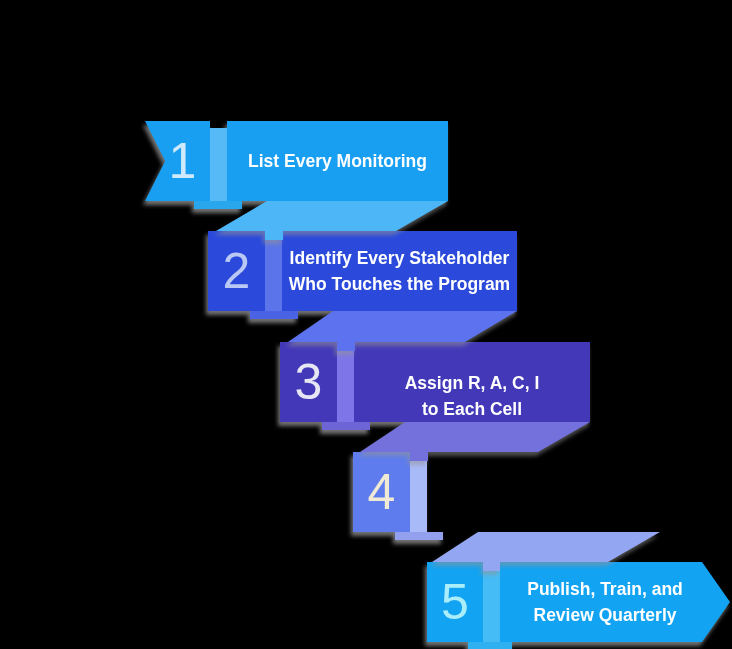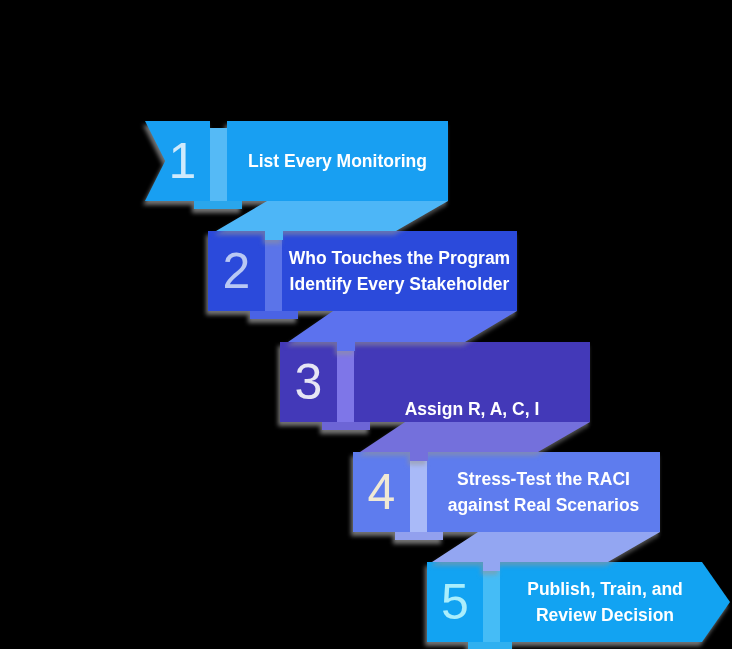--- a/index.html
+++ b/index.html
@@ -79,70 +79,67 @@
     </div>
   </div>
 
   <div class="layer step s2" style="--banner: #2b4adb; --strip: #5b74e9; --foot: #4a63e4; --fold: #5c72ee; --numcol: #b9c8f4;">
     <div class="banner-group">
       <div class="numbox">
         <span class="num">2</span>
       </div>
       <div class="strip"></div>
       <div class="textbox">
+        <div class="tline">Identify Every Stakeholder</div>
         <div class="tline">Who Touches the Program</div>
-        <div class="tline">Identify Every Stakeholder</div>
       </div>
       <div class="footing"></div>
     </div>
     <div class="fold-wrap">
       <div class="fold-shape f2"></div>
     </div>
   </div>
 
   <div class="layer step s3" style="--banner: #4339b8; --strip: #7e76e8; --foot: #6d65d6; --fold: #7470dc; --numcol: #e6e6f4;">
     <div class="banner-group">
       <div class="numbox">
         <span class="num">3</span>
       </div>
       <div class="strip"></div>
       <div class="textbox">
         <div class="tline">Assign R, A, C, I</div>
+        <div class="tline">to Each Cell</div>
       </div>
       <div class="footing"></div>
     </div>
     <div class="fold-wrap">
       <div class="fold-shape f3"></div>
     </div>
   </div>
 
   <div class="layer step s4" style="--banner: #5e7cee; --strip: #a9baf8; --foot: #92a0ee; --fold: #93a6f2; --numcol: #f0e9d4;">
     <div class="banner-group">
       <div class="numbox">
         <span class="num">4</span>
       </div>
       <div class="strip"></div>
-      <div class="textbox">
-        <div class="tline">Stress-Test the RACI</div>
-        <div class="tline">against Real Scenarios</div>
-      </div>
       <div class="footing"></div>
     </div>
     <div class="fold-wrap">
       <div class="fold-shape f4"></div>
     </div>
   </div>
 
   <div class="layer step s5" style="--banner: #12a3f2; --strip: #45bcf6; --foot: #2fb0f0; --fold: #45bcf6; --numcol: #aaeefc;">
     <div class="banner-group">
       <div class="numbox">
         <span class="num">5</span>
       </div>
       <div class="strip"></div>
       <div class="textbox">
         <div class="tline">Publish, Train, and</div>
-        <div class="tline">Review Decision</div>
+        <div class="tline">Review Quarterly</div>
       </div>
       <div class="footing"></div>
     </div>
   </div>
 
 </div>
 
 </body></html>

